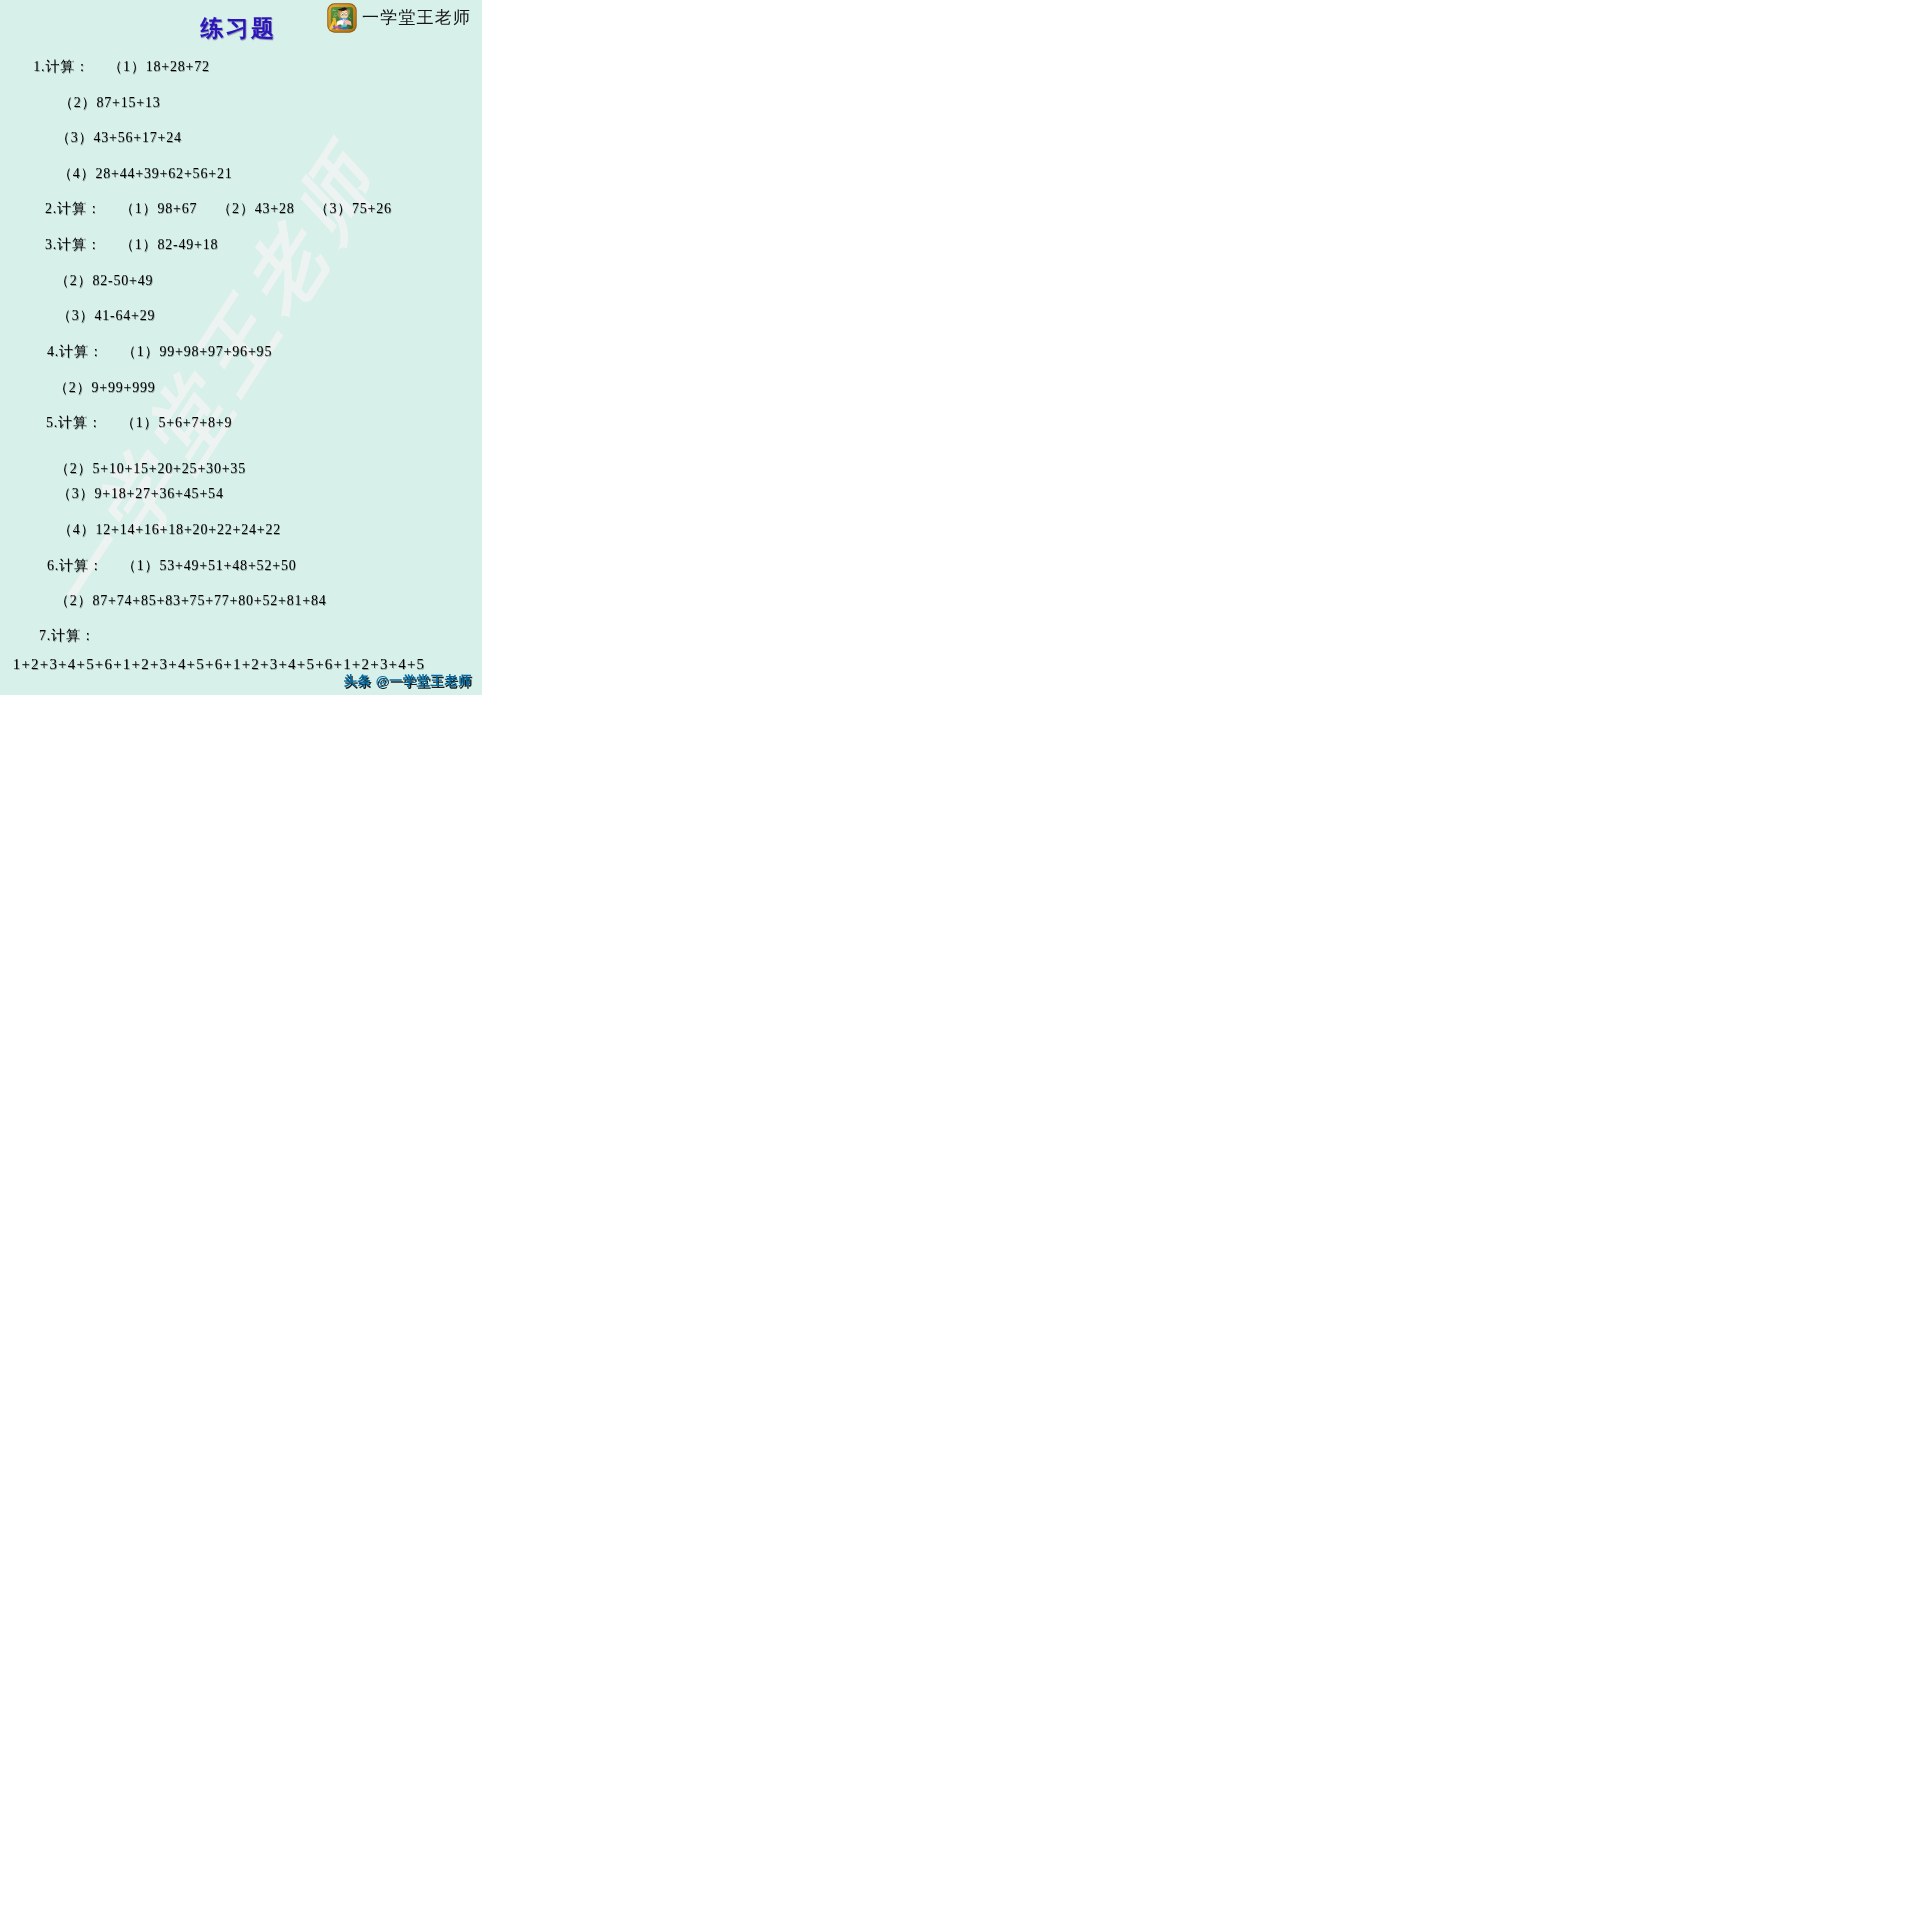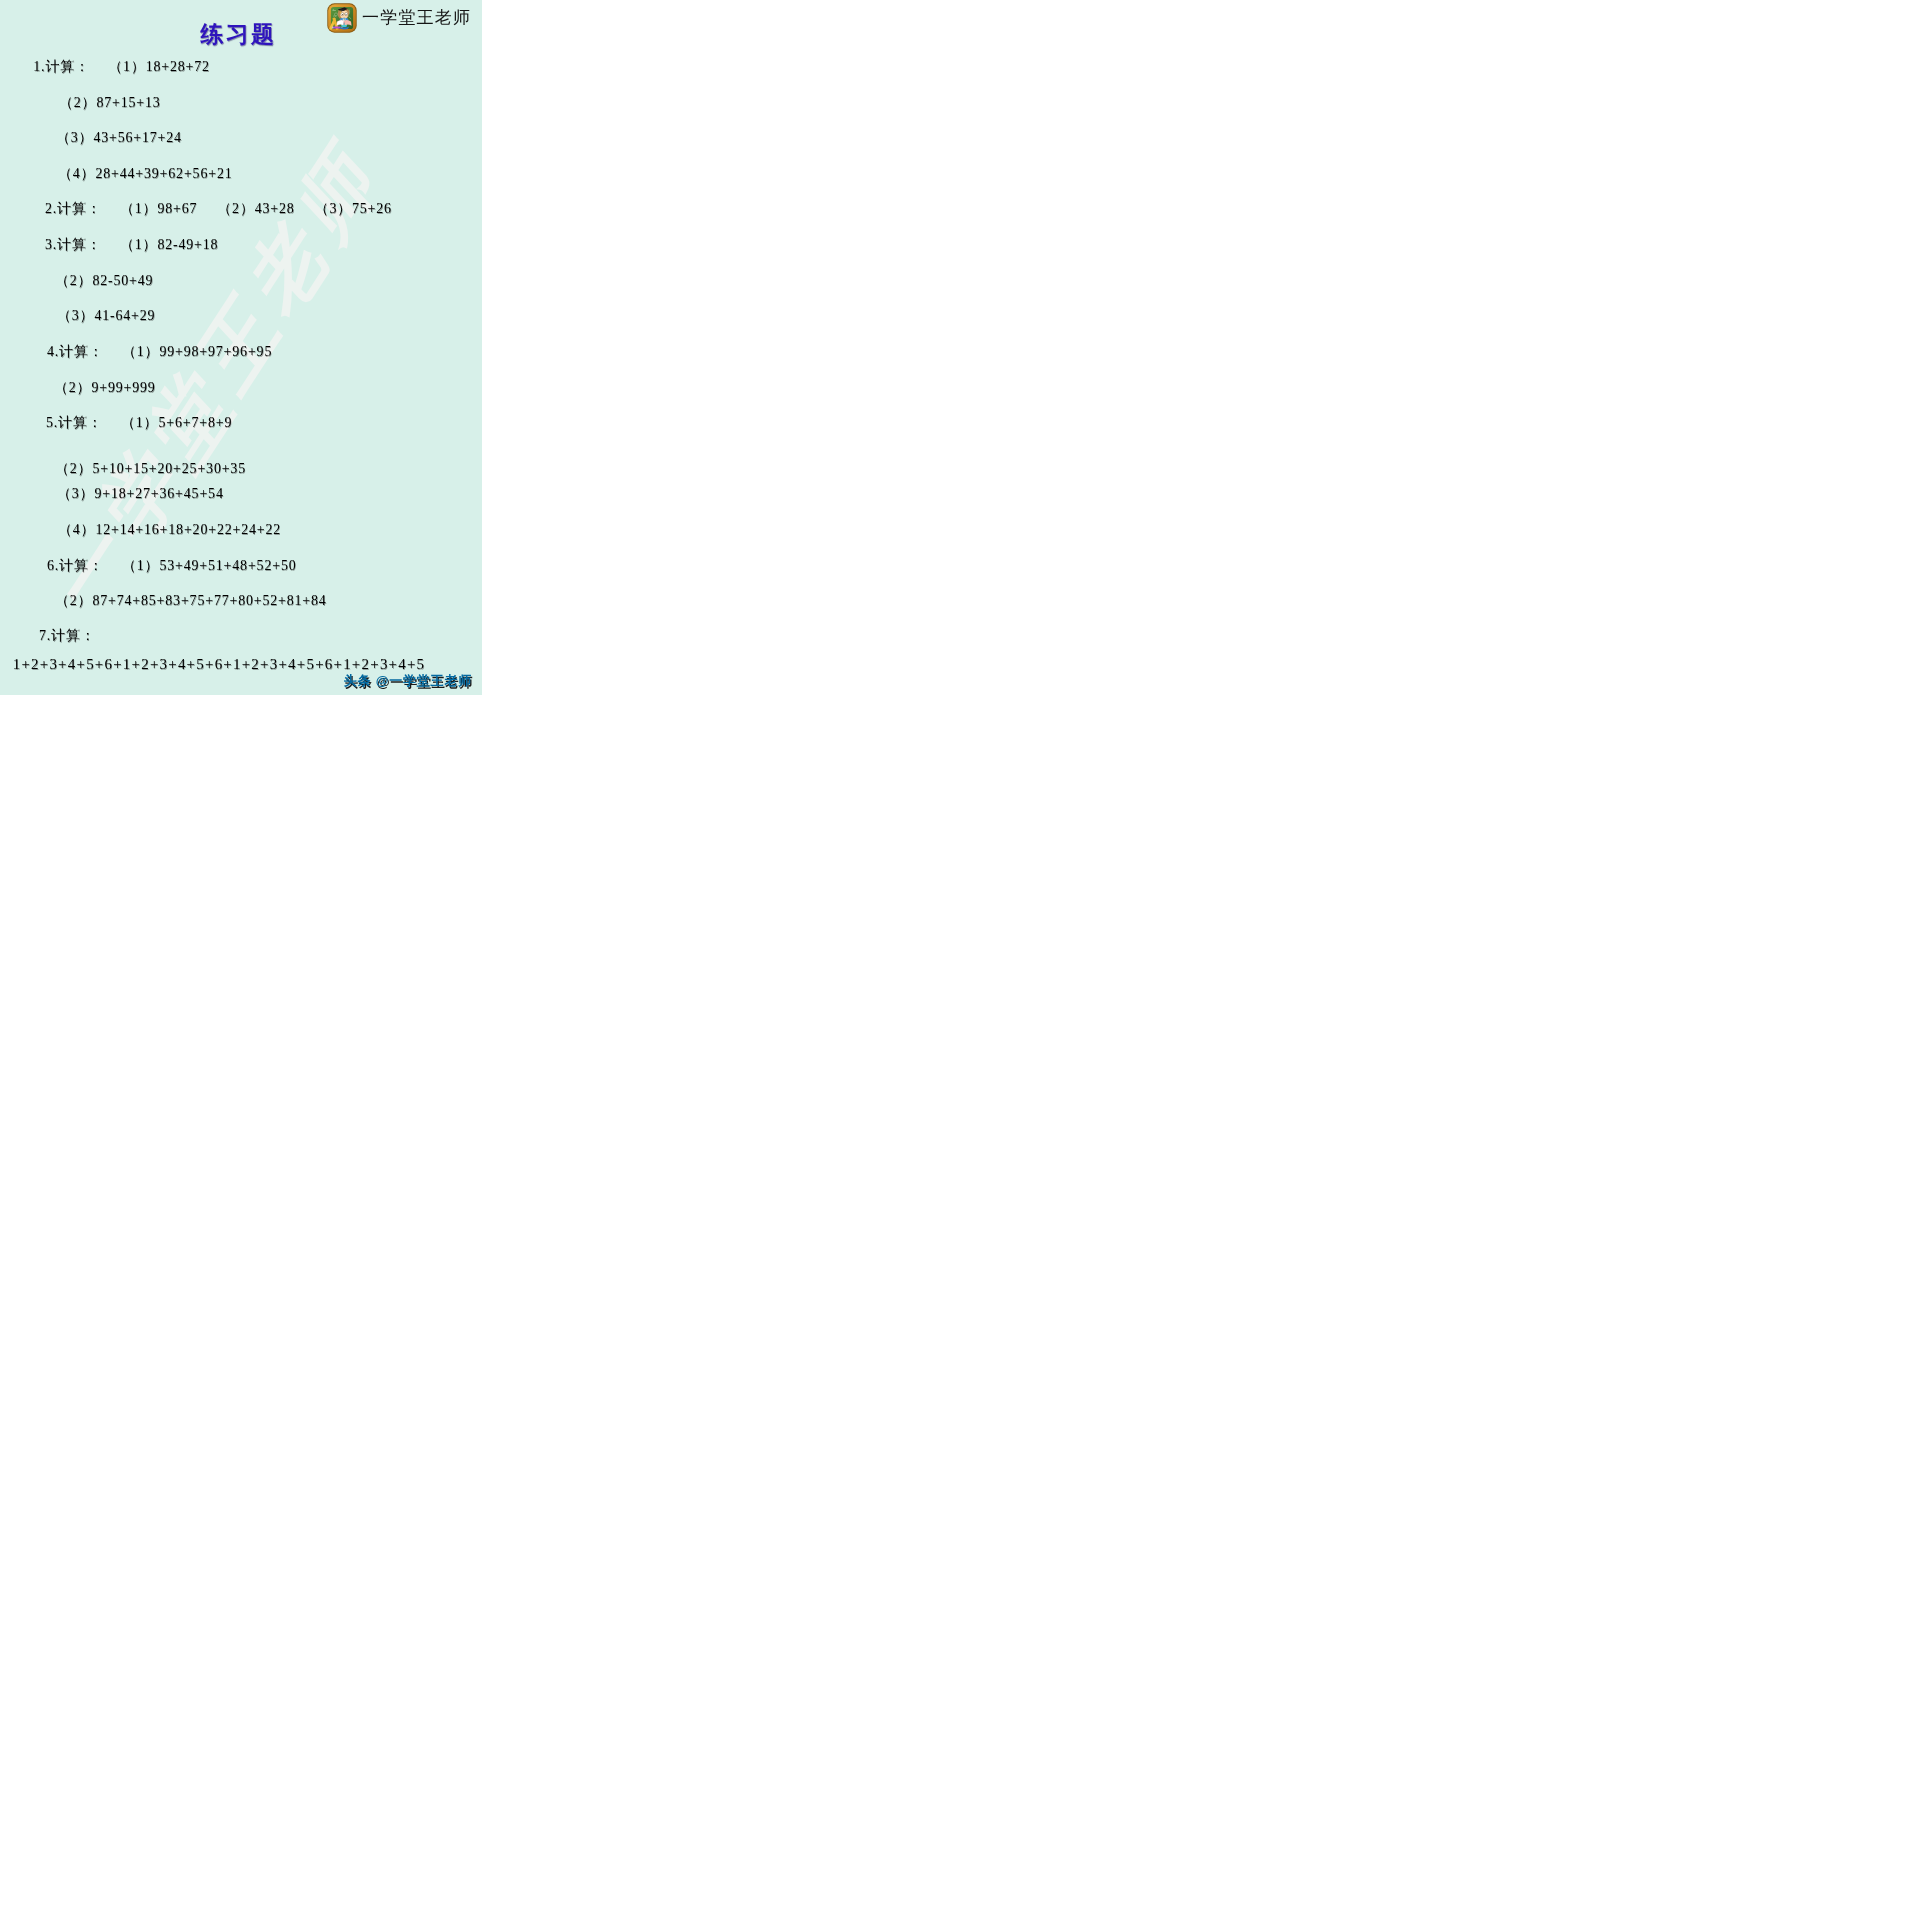--- a/index.html
+++ b/index.html
@@ -25,21 +25,21 @@
     font-weight:bold;
     color:#edf3f0;
     white-space:nowrap;
     z-index:1;
     user-select:none;
   }
   
   .title{
     position:absolute;
     left:0; right:16px; top:13px;
-    margin:6px;
+    margin:0;
     text-align:center;
     transform:translateX(5.4px);
     font-size:23px;
     font-weight:bold;
     letter-spacing:2.3px;
     color:#2e14bd;
     text-shadow:0.8px 1.2px 0.8px rgba(30,20,90,0.45);
     z-index:3;
   }
   .brand{

